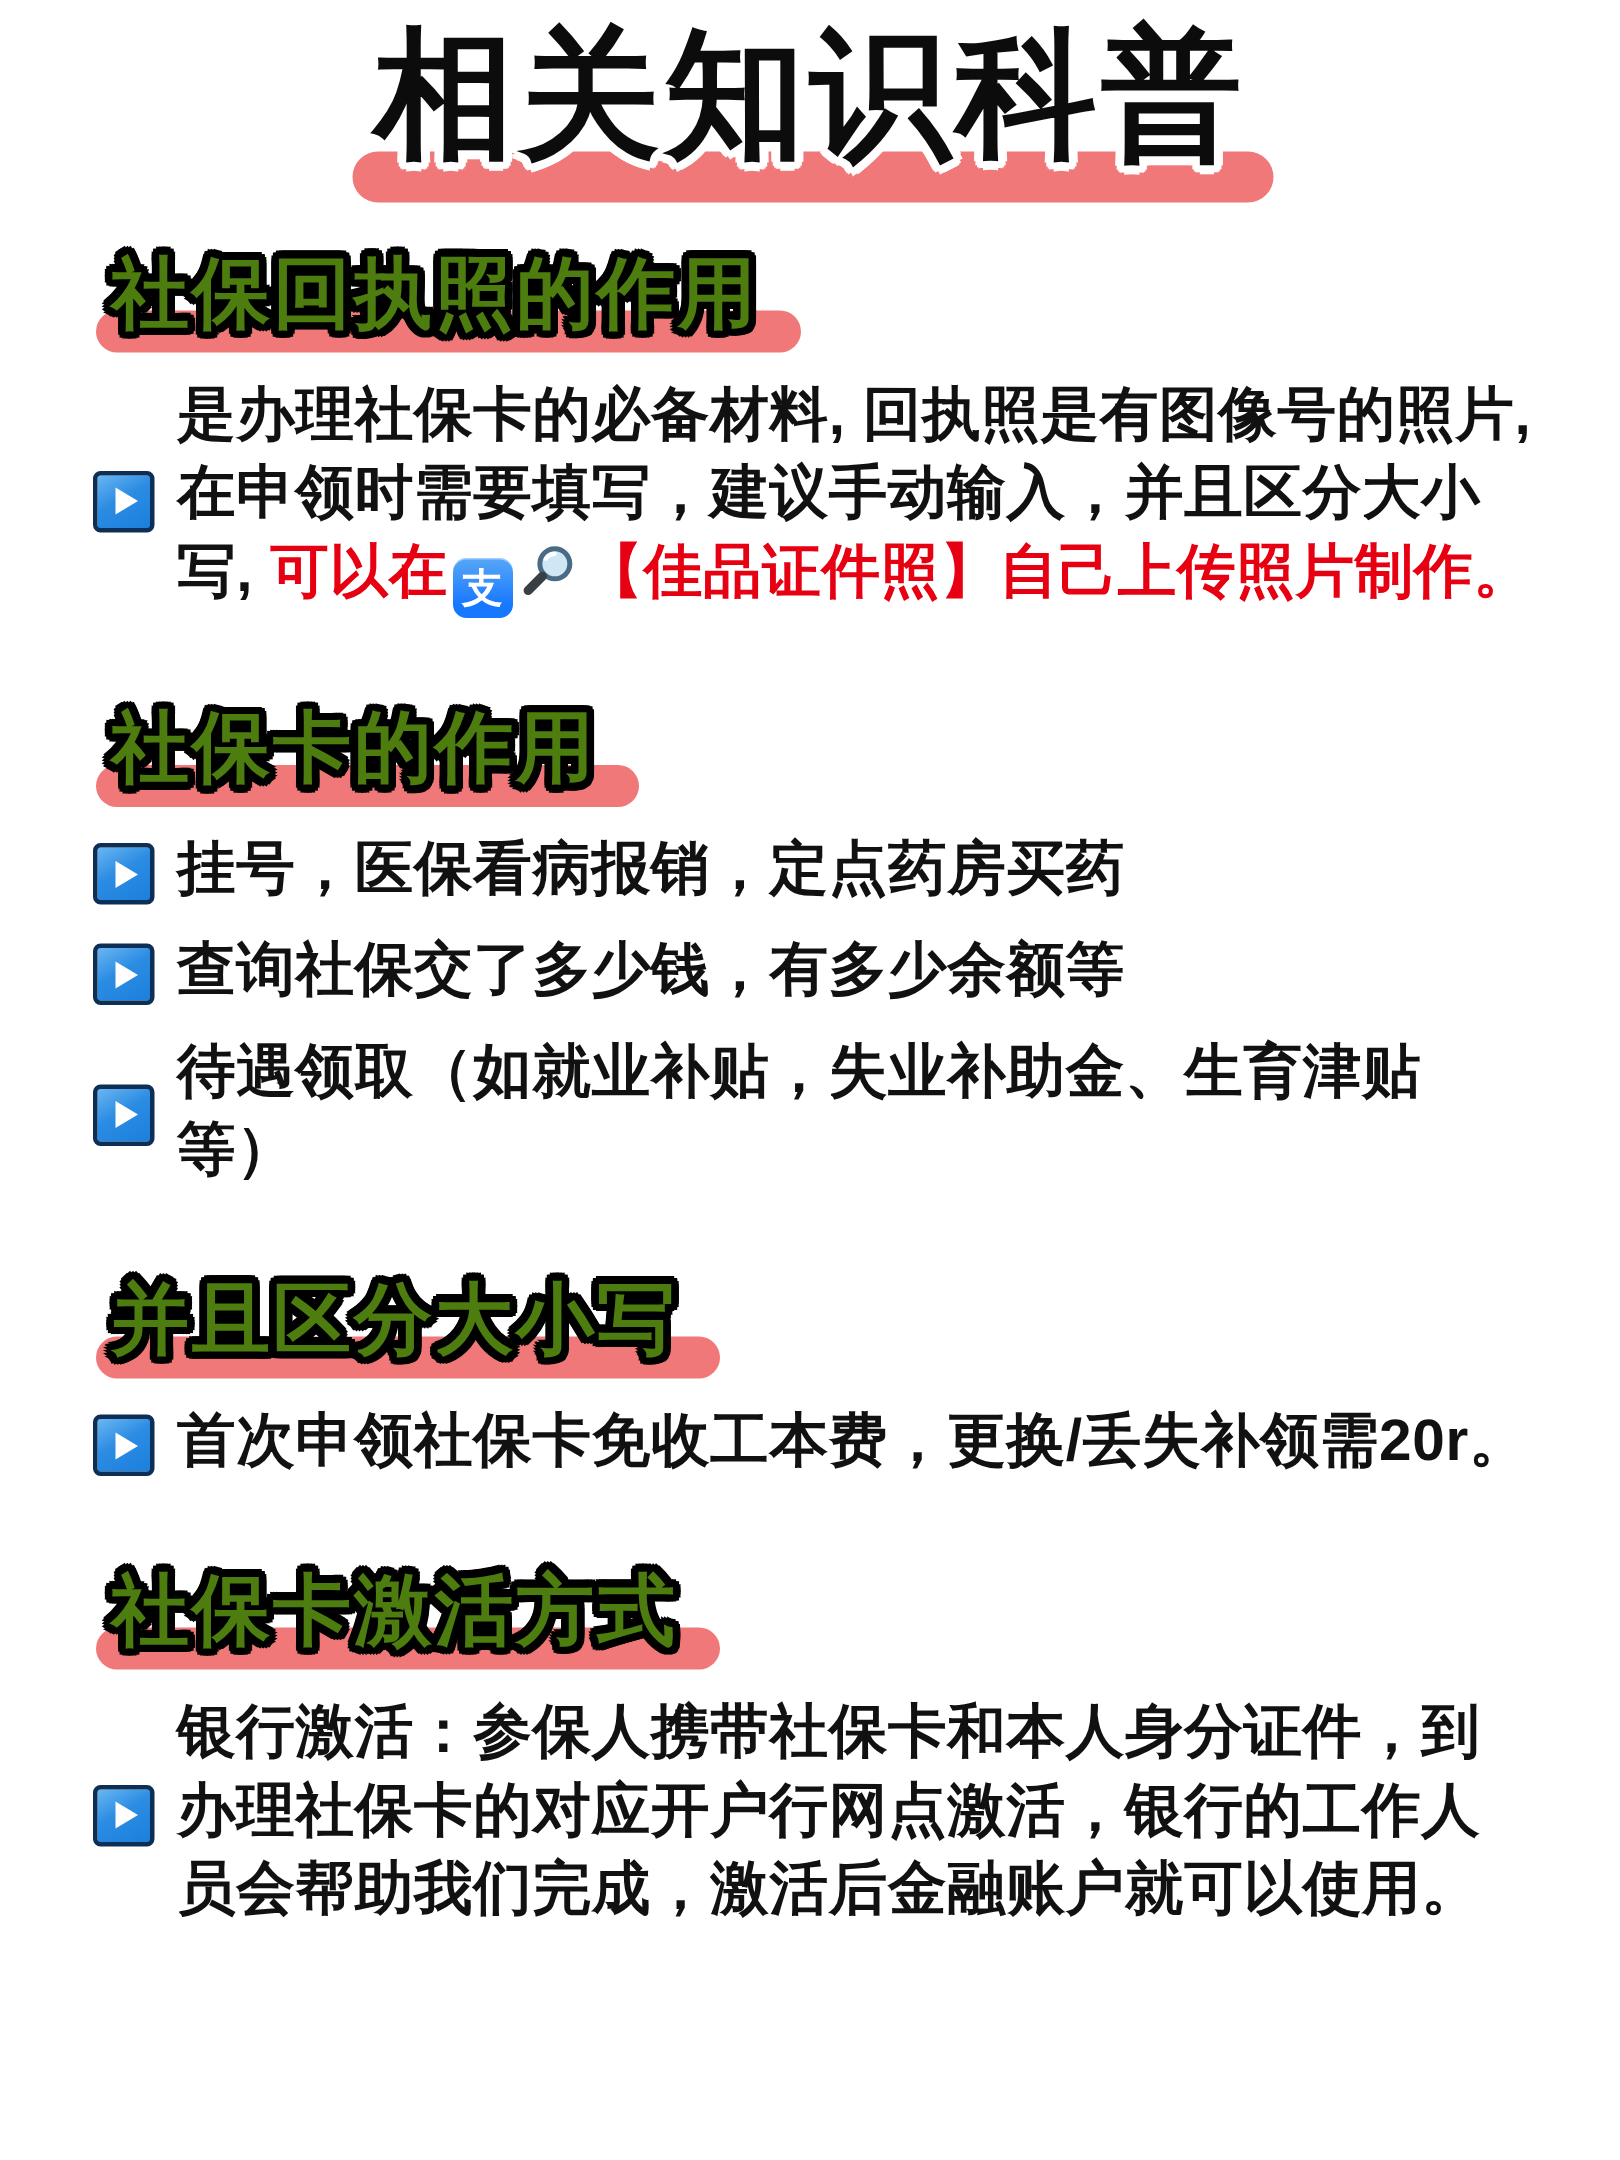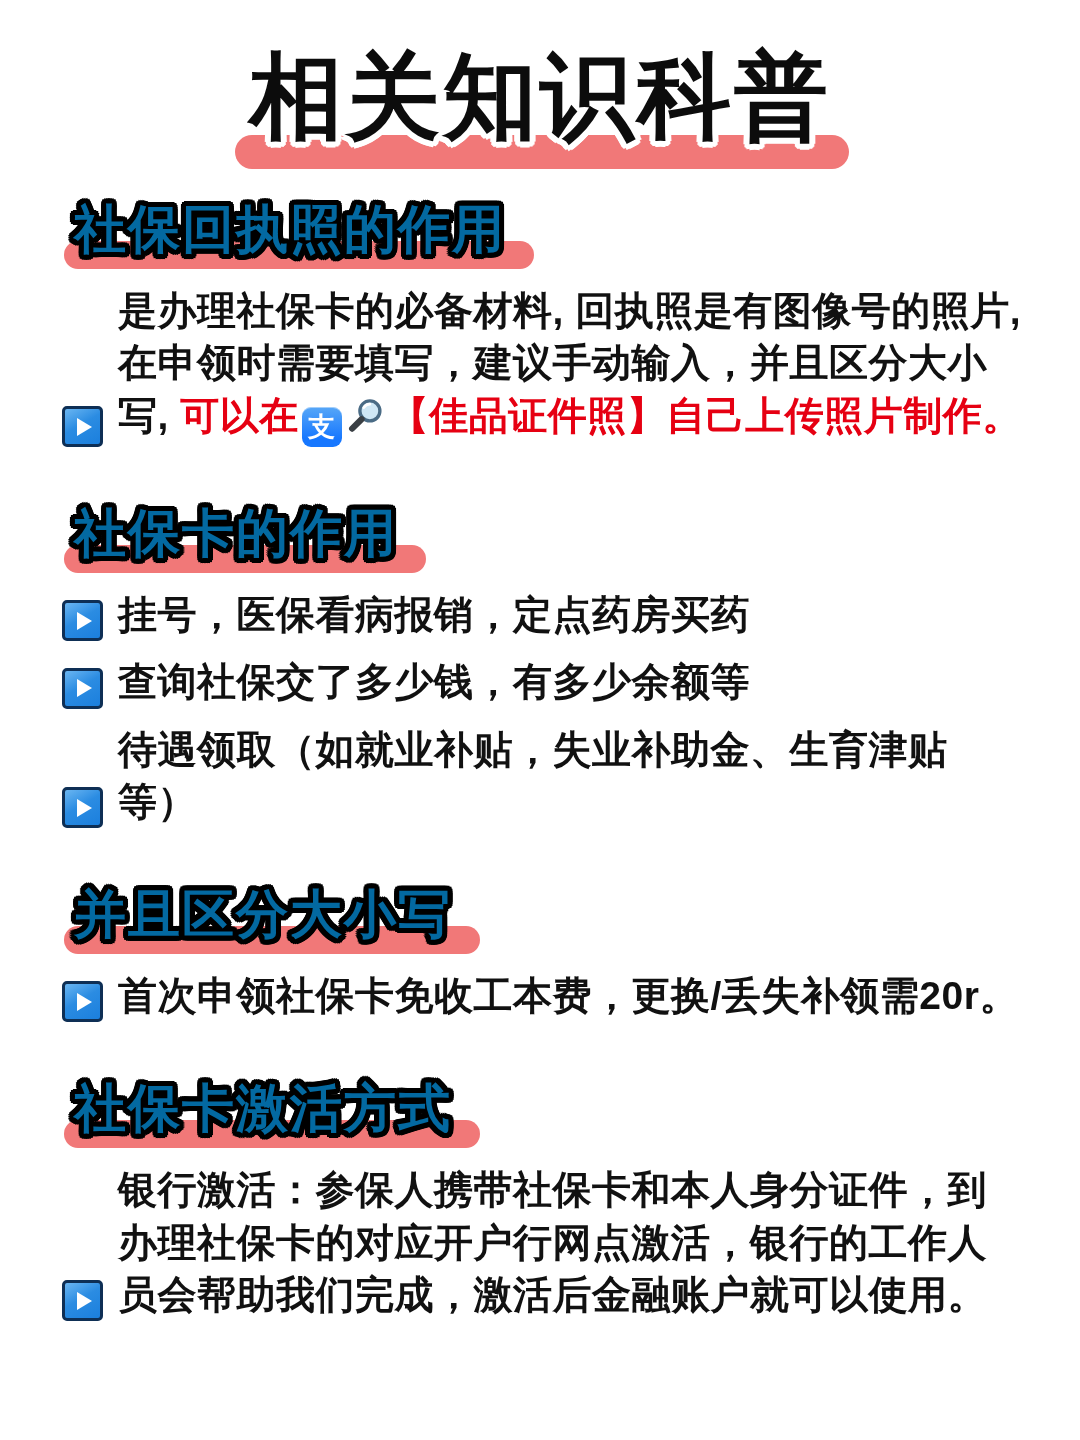--- a/index.html
+++ b/index.html
@@ -7,21 +7,21 @@
     --red:#E60012;
     --blue:#1B7FDD;
     --ink:#111111;
   }
   *{box-sizing:border-box;}
   html,body{margin:0;padding:0;background:#fff;}
   body{font-family:"Liberation Sans","DejaVu Sans",sans-serif;color:var(--ink);}
   .page{width:1080px;height:1440px;background:#fff;overflow:hidden;position:relative;}
 
   
-  .title-row{display:flex;justify-content:center;padding-top:34px;}
+  .title-row{display:flex;justify-content:center;}
   .title-wrap{position:relative;display:inline-block;}
   .title-text{
     position:relative;z-index:1;display:inline-block;
     font-size:94px;font-weight:900;letter-spacing:3px;color:#0c0c0c;white-space:nowrap;
     text-shadow:
       -6px 0 0 #fff,6px 0 0 #fff,0 -6px 0 #fff,0 6px 0 #fff,
       -5px -3px 0 #fff,5px -3px 0 #fff,-5px 3px 0 #fff,5px 3px 0 #fff,
       -3px -5px 0 #fff,3px -5px 0 #fff,-3px 5px 0 #fff,3px 5px 0 #fff,
       -4px -4px 0 #fff,4px -4px 0 #fff,-4px 4px 0 #fff,4px 4px 0 #fff;
   }
@@ -29,38 +29,38 @@
     position:absolute;z-index:0;left:-14px;right:-18px;bottom:-8px;height:34px;
     background:var(--pink);border-radius:17px;
   }
 
   
   .section{margin-top:52px;}
   .section.first{margin-top:34px;}
   .sec-h{margin:0 0 20px 74px;display:inline-block;position:relative;}
   .sec-h-text{
     position:relative;z-index:1;display:inline-block;
-    font-size:52px;font-weight:900;letter-spacing:2px;color:#0369a1;white-space:nowrap;
+    font-size:52px;font-weight:900;letter-spacing:2px;color:#4d7c0f;white-space:nowrap;
     text-shadow:
       -5px 0 0 #000,5px 0 0 #000,0 -5px 0 #000,0 5px 0 #000,
       -4px -3px 0 #000,4px -3px 0 #000,-4px 3px 0 #000,4px 3px 0 #000,
       -3px -4px 0 #000,3px -4px 0 #000,-3px 4px 0 #000,3px 4px 0 #000,
       -4px -4px 0 #000,4px -4px 0 #000,-4px 4px 0 #000,4px 4px 0 #000,
       -5px -2px 0 #000,5px -2px 0 #000,-5px 2px 0 #000,5px 2px 0 #000,
       -2px -5px 0 #000,2px -5px 0 #000,-2px 5px 0 #000,2px 5px 0 #000;
   }
   .sec-bar{
     position:absolute;z-index:0;left:-10px;right:-28px;bottom:-4px;height:28px;
     background:var(--pink);border-radius:14px;
   }
   .sec-h.block{display:block;width:fit-content;}
 
   
   .items{padding:0 58px 0 62px;}
-  .item{display:flex;align-items:flex-end;gap:15px;margin-bottom:15px;}
+  .item{display:flex;align-items:center;gap:15px;margin-bottom:15px;}
   .item:last-child{margin-bottom:0;}
   .play{
     flex:0 0 41px;width:41px;height:41px;margin-top:5px;
     border:3px solid #0E2F55;border-radius:5px;
     background:linear-gradient(150deg,#6ab6f2 0%,#2b8ce2 45%,var(--blue) 100%);
     display:flex;align-items:center;justify-content:center;
   }
   .play-tri{
     width:0;height:0;margin-left:4px;
     border-left:15px solid #ffffff;

